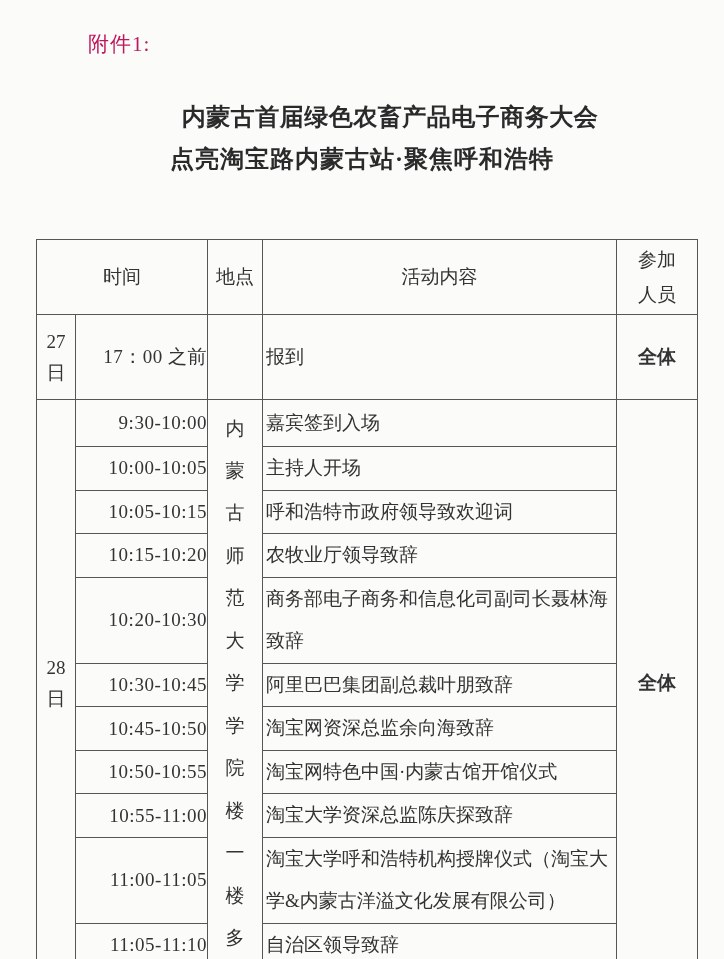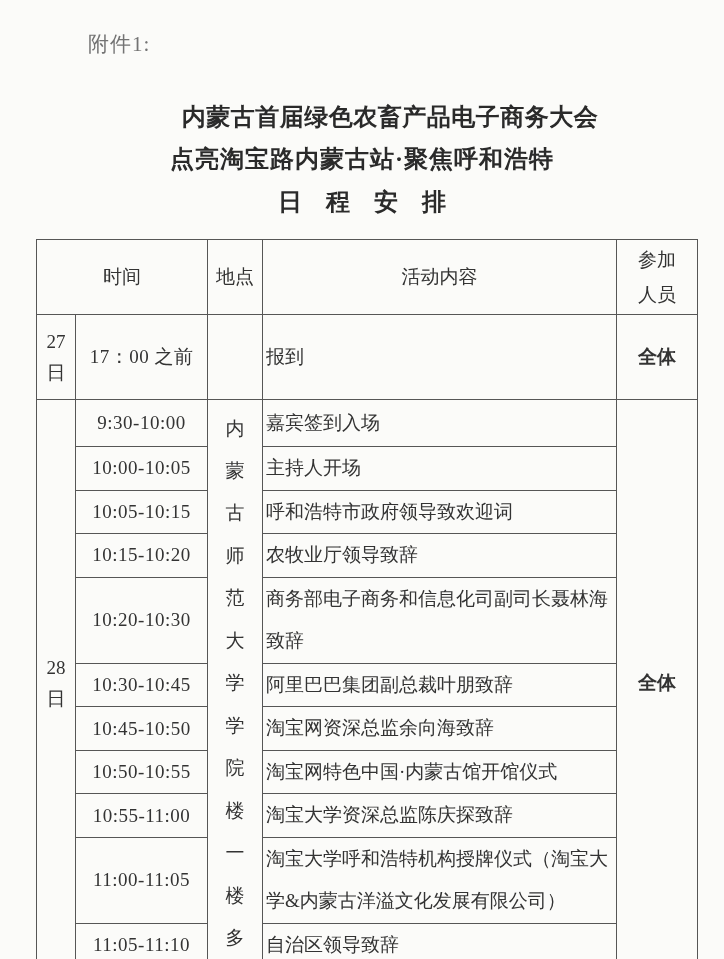--- a/index.html
+++ b/index.html
@@ -8,21 +8,21 @@
     background:#fbfbf9;
     overflow:hidden;
     position:relative;
     font-family:"Liberation Serif","DejaVu Serif",serif;
     color:#333333;
   }
   .page{position:absolute;inset:0;}
 
   .attachment{
     position:absolute;left:88px;top:30px;
-    font-size:21px;letter-spacing:1px;color:#737373;
+    font-size:21px;letter-spacing:1px;color:#be185d;
   }
 
   .title-line{
     position:absolute;left:0;width:724px;
     text-align:center;font-weight:bold;color:#2a2a2a;
   }
   .title1{top:101px;font-size:24px;letter-spacing:0.5px;padding-left:28px;}
   .title2{top:143px;font-size:24px;letter-spacing:1px;}
   .title3{top:186px;font-size:24px;}
 
@@ -46,21 +46,21 @@
   tr.h85{height:85px;}
   tr.h47{height:47px;}
   tr.h43{height:43px;}
   tr.h86{height:86px;}
   tr.h42{height:40px;}
 
   th.hd{text-align:center;}
   th.hd-part{text-align:center;padding:0 21px;line-height:1.85;}
 
   td.day-cell{text-align:center;line-height:31px;}
-  td.time-cell{text-align:center;letter-spacing:0.5px;}
+  td.time-cell{text-align:right;letter-spacing:0.5px;}
   td.loc-cell{text-align:center;}
   td.act-cell{padding:0 3px;line-height:2.24;text-align:left;}
   td.part-cell{text-align:center;font-weight:bold;}
 
   .loc-stack{
     display:flex;flex-direction:column;
     height:552px;width:100%;
   }
   .loc-stack span{
     flex:1;display:flex;align-items:center;justify-content:center;
@@ -70,21 +70,20 @@
 </style>
 </head>
 <body>
 
 <div class="page">
 
   <div class="attachment">附件1:</div>
 
   <div class="title-line title1">内蒙古首届绿色农畜产品电子商务大会</div>
   <div class="title-line title2">点亮淘宝路内蒙古站·聚焦呼和浩特</div>
-  <div class="title-line title3">日　程　安　排</div>
 
   <table class="schedule">
     <colgroup>
       <col style="width:39px">
       <col style="width:132px">
       <col style="width:55px">
       <col style="width:354px">
       <col style="width:81px">
     </colgroup>
 

